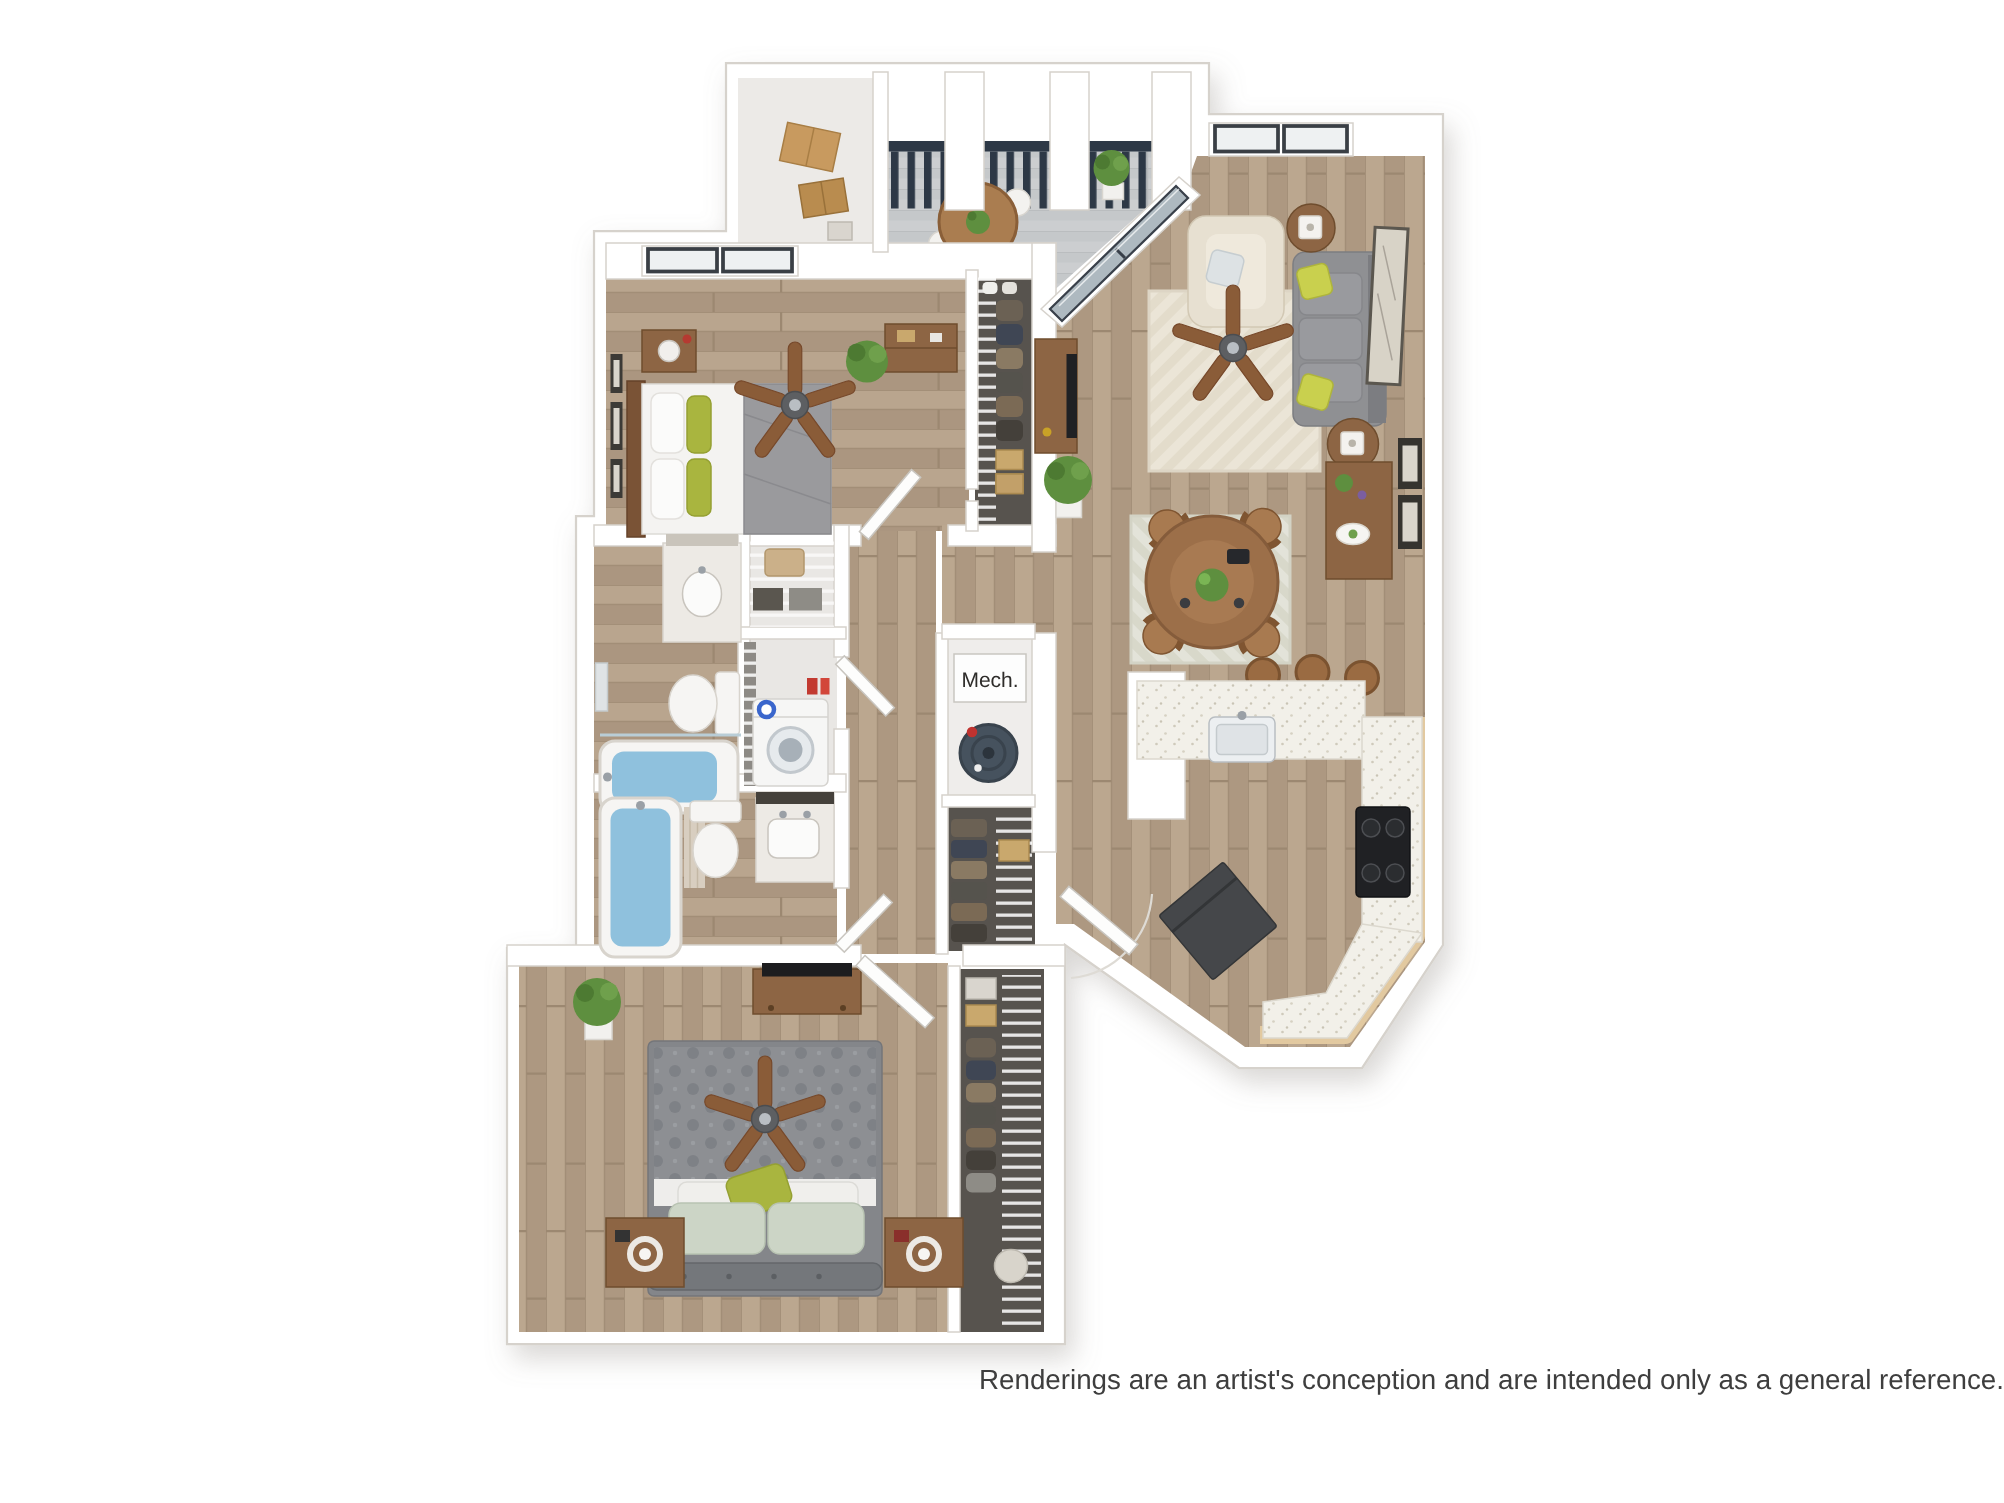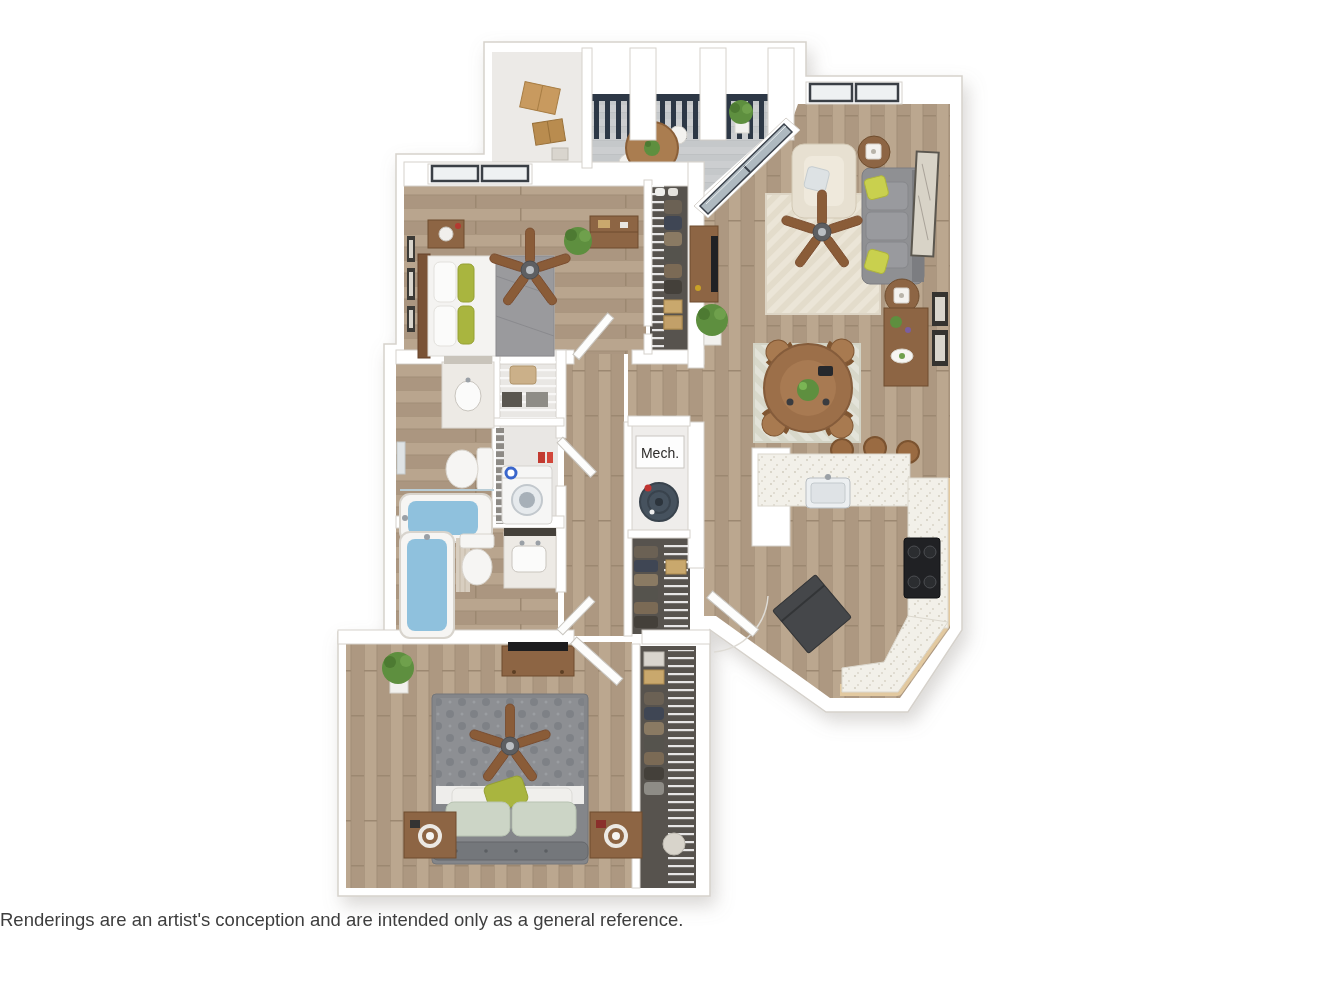--- a/index.html
+++ b/index.html
@@ -1,20 +1,20 @@
 <!DOCTYPE html>
 <html style="--wall-fill: #ffffff; --wall-line: #d6d2cc; --wood-floor: #b5a18a; --wood-floor-dark: #9c8871; --deck-gray: #ccced0; --railing-navy: #2d3846; --counter-speckle: #f2f0e9; --cabinet-wood: #e2c9a0; --sofa-gray: #8f9093; --bed-gray: #8d8f93; --accent-green: #a9b53f; --plant-green: #5e8f3f; --furniture-wood: #8d6544; --water-blue: #8fc1dd; --appliance-black: #202124; --fridge-gray: #45474a; --washer-dial-blue: #3a66cc; --closet-floor: #57534e; --rug-cream: #ebe5d7; --rug-sage: #e3e3d9;"><head>
 <meta charset="utf-8">
 <style>
   html,body{margin:0;padding:0;background:#ffffff;}
   .stage{position:relative;width:1336px;height:1002px;background:#ffffff;overflow:hidden;
          font-family:"Liberation Sans", sans-serif;}
   .plan-wrap{position:absolute;left:0;top:0;width:1336px;height:978px;}
   svg text.mech{font-family:"Liberation Sans", sans-serif;font-size:14px;fill:#2e2c2a;}
-  .disclaimer{position:absolute;top:906px;left:0;width:100%;text-align:left;
+  .disclaimer{position:absolute;top:906px;left:0;width:100%;text-align:right;
               color:#3e3e3e;font-size:18.5px;line-height:28px;}
   .disclaimer p{margin:0;}
 </style>
 </head>
 <body>
 
 <div class="stage">
 <div class="plan-wrap">
 <svg width="1336" height="1002" viewBox="0 0 1336 1002" xmlns="http://www.w3.org/2000/svg">
 <defs>

